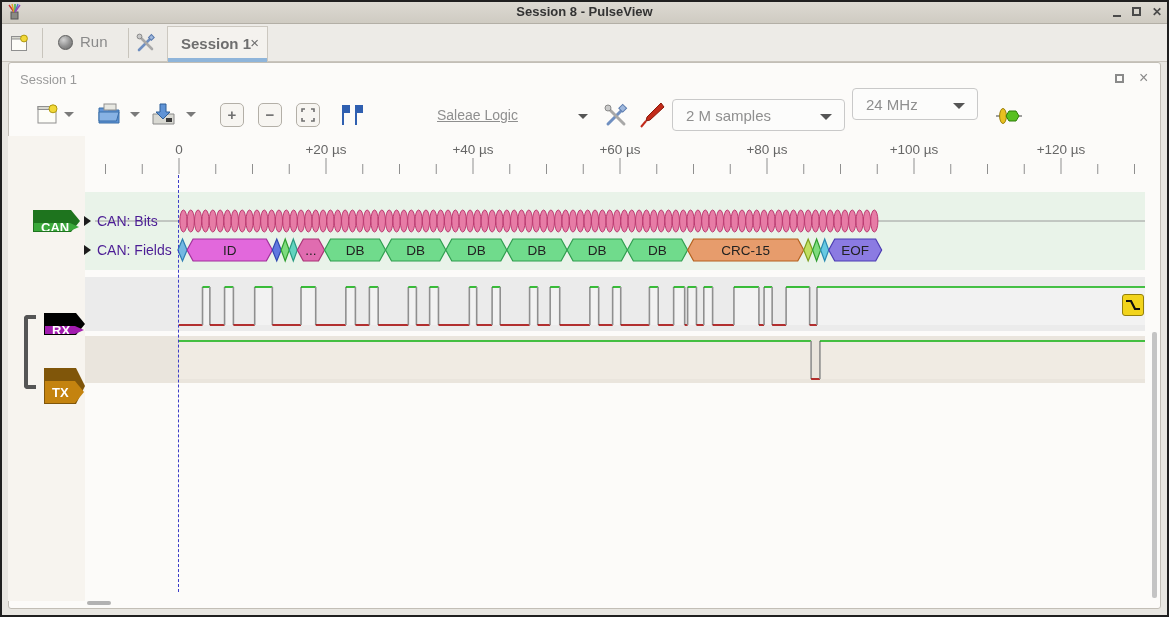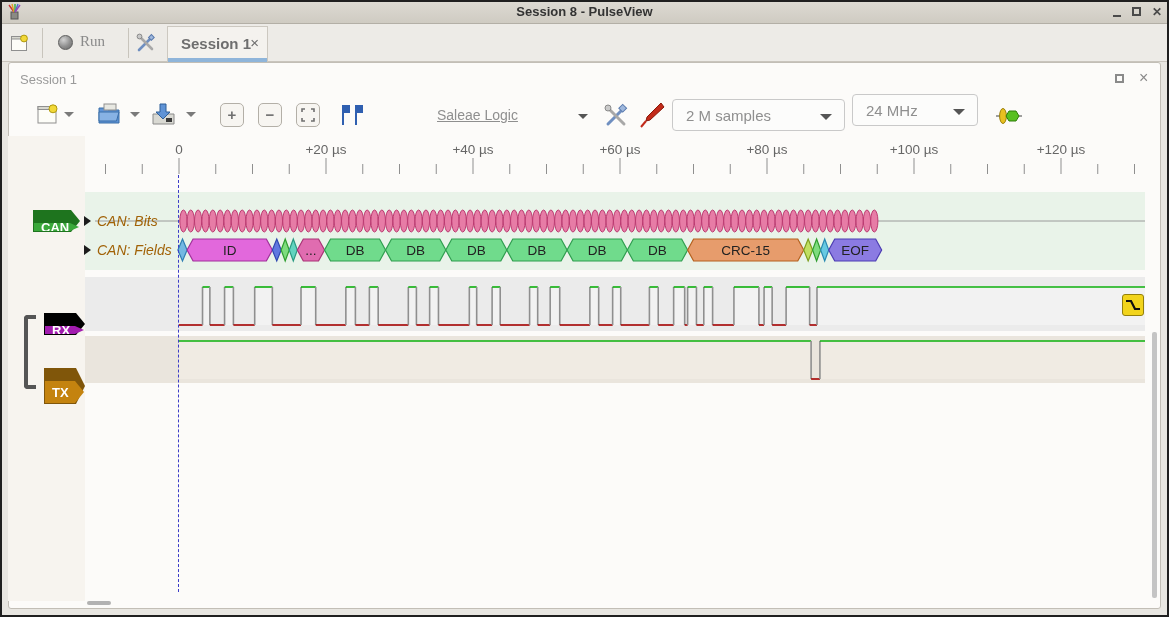--- a/index.html
+++ b/index.html
@@ -16,21 +16,21 @@
     font-size:13px; font-weight:bold; color:#333; }
   .winbtn { position:absolute; top:6px; width:14px; height:12px; color:#4a4a4a; font-size:12px;
     line-height:12px; text-align:center; }
   .minbar { position:absolute; left:3px; bottom:1px; width:8px; height:2px; background:#4a4a4a; }
   .maxbox { position:absolute; left:2px; top:1px; width:9px; height:9px; border:2px solid #4a4a4a; }
 
   
   .toolbar { position:absolute; left:0; top:24px; width:1169px; height:38px;
     background:#edebe7; border-bottom:1px solid #c9c5bd; }
   .tb-sep { position:absolute; top:4px; width:1px; height:30px; background:#c8c4bc; }
-  .runbtn { position:absolute; left:50px; top:0; width:72px; height:38px;font-family:Liberation Serif, serif; }
+  .runbtn { position:absolute; left:50px; top:0; width:72px; height:38px; }
   .runball { position:absolute; left:8px; top:11px; width:15px; height:15px; border-radius:50%;
     background:radial-gradient(circle at 35% 30%, #d2d2d2, #8e8e8e 55%, #696969); border:1px solid #5d5d5d; }
   .runlabel { position:absolute; left:30px; top:9px; font-size:15px; color:#8a8a8a; }
   .tab { position:absolute; left:167px; top:2px; width:101px; height:36px; background:#f4f2ee;
     border:1px solid #ccc8c0; border-bottom:none; }
   .tab-underline { position:absolute; left:0; bottom:0; width:100%; height:4px; }
   .tab-label { position:absolute; left:13px; top:8px; font-size:15px; font-weight:bold; color:#6e6e6e; }
   .tab-close { position:absolute; right:8px; top:7px; font-size:15px; color:#6e6e6e; }
 
   
@@ -56,21 +56,21 @@
   .gutter { position:absolute; left:8px; top:136px; width:77px; height:465px; background:#f7f4ef; }
   .tracewrap { position:absolute; left:85px; top:140px; width:1060px; height:460px; }
   .cursor { position:absolute; left:178px; top:175px; width:1px; height:417px;
     border-left:1px dashed #3c3cc8; z-index:5; }
   .chan-tag { position:absolute; color:#fff; font-size:13px; font-weight:bold; z-index:6; }
   .tag-outer { position:absolute; inset:0; }
   .tag-inner { position:absolute; inset:1px; display:flex; align-items:center; padding-left:7px;margin-top:12px; }
   .clip-arrow, .clip-arrow-i { clip-path:polygon(0 0, calc(100% - 9px) 0, 100% 50%, calc(100% - 9px) 100%, 0 100%); }
   .expander { position:absolute; width:0; height:0; border-top:5px solid transparent;
     border-bottom:5px solid transparent; border-left:7px solid #1c1c1c; z-index:6; }
-  .rowlabel { position:absolute; font-size:14px; color:#a16207; z-index:6;font-style:italic; }
+  .rowlabel { position:absolute; font-size:14px; color:#4c1d95; z-index:6; }
   .bracket { position:absolute; left:24px; top:315px; width:12px; height:74px;
     border-left:4px solid #555; border-top:4px solid #555; border-bottom:4px solid #555;
     border-radius:4px 0 0 4px; z-index:6; }
   .trigflag { position:absolute; left:1122px; top:294px; width:22px; height:22px; background:#f2d41c;
     border:1px solid #94800a; border-radius:3px; z-index:6; }
   .hscroll { position:absolute; left:87px; top:601px; width:24px; height:4px; background:#b2b2b2; border-radius:2px; }
   .vscroll { position:absolute; left:1152px; top:332px; width:5px; height:266px; background:#c4c4c4; border-radius:2px; }
   svg text { font-family:"Liberation Sans", sans-serif; }
 </style>
 </head>
@@ -167,21 +167,21 @@
   </svg>
   <svg class="icnbtn" style="left:639px;top:101px" width="26" height="28" viewBox="0 0 26 28">
     <path d="M22 2 l3 4 -14 13 -4 1 1 -4 z" fill="#c22a1a" stroke="#8a1808"></path>
     <line x1="7" y1="20" x2="2" y2="26" stroke="#c22a1a" stroke-width="2"></line>
   </svg>
 
   <div class="combo" style="left:672px;top:99px;width:173px">
     <span class="val">2 M samples</span>
     <span class="dcaret"></span>
   </div>
-  <div class="combo" style="left:852px;top:94px;width:126px">
+  <div class="combo" style="left:852px;top:88px;width:126px">
     <span class="val">24 MHz</span>
     <span class="dcaret"></span>
   </div>
   <svg class="icnbtn" style="left:996px;top:107px" width="26" height="18" viewBox="0 0 26 18">
     <line x1="0" y1="9" x2="26" y2="9" stroke="#777" stroke-width="1.4"></line>
     <ellipse cx="7" cy="9" rx="3.4" ry="7.5" fill="#e8c020" stroke="#9a7f0a"></ellipse>
     <path d="M13 4 h7 l3 5 -3 5 h-7 l-3 -5 z" fill="#58c020" stroke="#2f7f0a"></path>
   </svg>
 
   <div class="gutter"></div>

